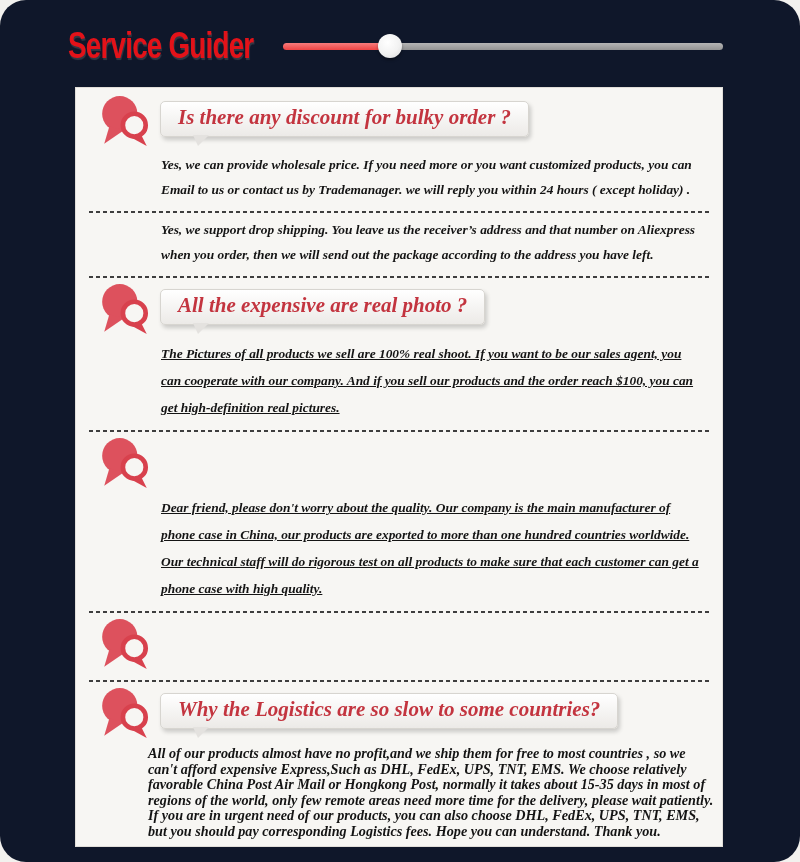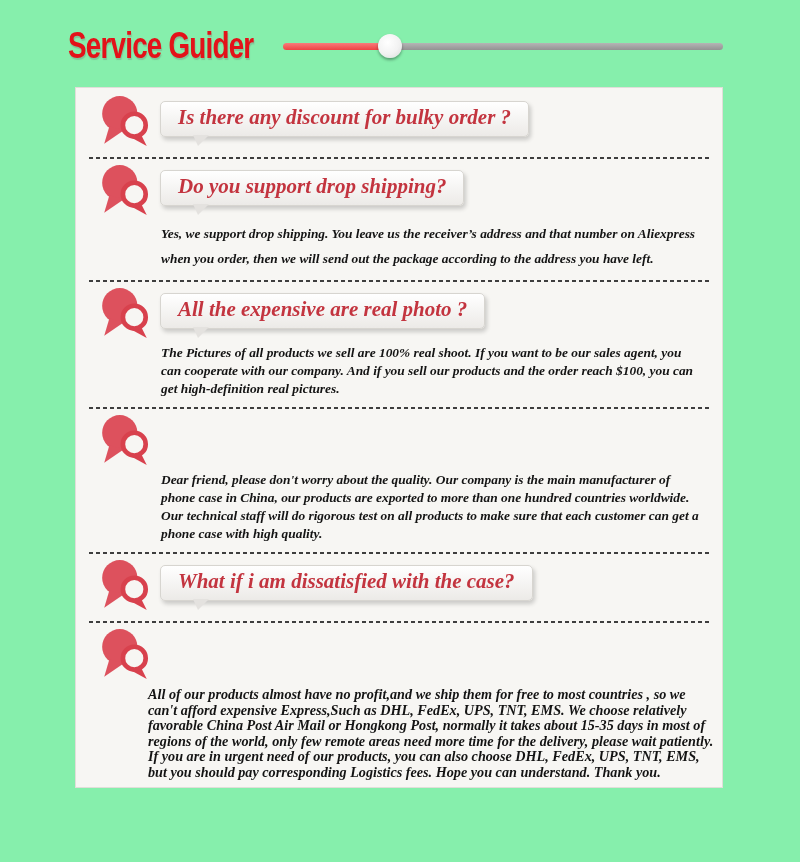--- a/index.html
+++ b/index.html
@@ -1,21 +1,21 @@
 <!DOCTYPE html>
 <html><head>
 <meta charset="utf-8">
 <style>
   html,body{margin:0;padding:0;}
   body{
     width:800px;
     background:#f2f1ee;
     font-family:"Liberation Serif", serif;
   }
-  .page{width:800px;height:862px;overflow:hidden;background:#86efac;}
+  .page{width:800px;height:862px;overflow:hidden;background:#0f172a;border-radius:26px;}
 
   
   .header{
     display:flex;
     align-items:center;
     padding:24px 0 0 68px;
     height:44px;
   }
   .title-box{width:215px;flex:0 0 215px;}
   .page-title{
@@ -97,21 +97,21 @@
 
   .answer{
     margin:4px 18px 0 85px;
     font-family:"Liberation Serif", serif;
     font-style:italic;
     font-weight:bold;
     font-size:13.4px;
     line-height:25px;
     color:#141414;
   }
-  .answer.tight{line-height:18px;}
+  .answer.tight{line-height:27px;text-decoration:underline;}
   .answer.last{
     margin:6px 8px 0 72px;
     font-size:14.2px;
     line-height:15.6px;
   }
 
   .sep{
     height:2px;
     margin:9px 13px 0 13px;
     background:repeating-linear-gradient(90deg,#3e3e3e 0 4px,transparent 4px 7px);
@@ -140,35 +140,25 @@
         <svg class="bubble-icon" viewBox="0 0 54 52">
           <circle cx="21" cy="19" r="17" fill="#dd515d"></circle>
           <path d="M11 31 L6 48 L25 35 Z" fill="#dd515d"></path>
           <path d="M41 38 L47 50 L32 42 Z" fill="#d8414d"></path>
           <circle cx="35" cy="30" r="11" fill="#f7f6f3" stroke="#d8414d" stroke-width="4.5"></circle>
         </svg>
         <div class="banner">
           <span class="q-text">Is there any discount for bulky order ?</span>
         </div>
       </div>
-      <div class="sep"></div>
-    </article>
-
-    <article class="qa">
-      <div class="qa-head">
-        <svg class="bubble-icon" viewBox="0 0 54 52">
-          <circle cx="21" cy="19" r="17" fill="#dd515d"></circle>
-          <path d="M11 31 L6 48 L25 35 Z" fill="#dd515d"></path>
-          <path d="M41 38 L47 50 L32 42 Z" fill="#d8414d"></path>
-          <circle cx="35" cy="30" r="11" fill="#f7f6f3" stroke="#d8414d" stroke-width="4.5"></circle>
-        </svg>
-        <div class="banner">
-          <span class="q-text">Do you support drop shipping?</span>
-        </div>
-      </div>
+      <p class="answer">Yes, we can provide wholesale price. If you need more or you want customized products, you can Email to us or contact us by Trademanager. we will reply you within 24 hours ( except holiday) .</p>
+      <div class="sep"></div>
+    </article>
+
+    <article class="qa">
       <p class="answer">Yes, we support drop shipping. You leave us the receiver’s address and that number on Aliexpress when you order, then we will send out the package according to the address you have left.</p>
       <div class="sep"></div>
     </article>
 
     <article class="qa">
       <div class="qa-head">
         <svg class="bubble-icon" viewBox="0 0 54 52">
           <circle cx="21" cy="19" r="17" fill="#dd515d"></circle>
           <path d="M11 31 L6 48 L25 35 Z" fill="#dd515d"></path>
           <path d="M41 38 L47 50 L32 42 Z" fill="#d8414d"></path>
@@ -196,33 +186,33 @@
     </article>
 
     <article class="qa">
       <div class="qa-head">
         <svg class="bubble-icon" viewBox="0 0 54 52">
           <circle cx="21" cy="19" r="17" fill="#dd515d"></circle>
           <path d="M11 31 L6 48 L25 35 Z" fill="#dd515d"></path>
           <path d="M41 38 L47 50 L32 42 Z" fill="#d8414d"></path>
           <circle cx="35" cy="30" r="11" fill="#f7f6f3" stroke="#d8414d" stroke-width="4.5"></circle>
         </svg>
+      </div>
+      <div class="sep"></div>
+    </article>
+
+    <article class="qa">
+      <div class="qa-head">
+        <svg class="bubble-icon" viewBox="0 0 54 52">
+          <circle cx="21" cy="19" r="17" fill="#dd515d"></circle>
+          <path d="M11 31 L6 48 L25 35 Z" fill="#dd515d"></path>
+          <path d="M41 38 L47 50 L32 42 Z" fill="#d8414d"></path>
+          <circle cx="35" cy="30" r="11" fill="#f7f6f3" stroke="#d8414d" stroke-width="4.5"></circle>
+        </svg>
         <div class="banner">
-          <span class="q-text">What if i am dissatisfied with the case?</span>
+          <span class="q-text">Why the Logistics are so slow to some countries?</span>
         </div>
-      </div>
-      <div class="sep"></div>
-    </article>
-
-    <article class="qa">
-      <div class="qa-head">
-        <svg class="bubble-icon" viewBox="0 0 54 52">
-          <circle cx="21" cy="19" r="17" fill="#dd515d"></circle>
-          <path d="M11 31 L6 48 L25 35 Z" fill="#dd515d"></path>
-          <path d="M41 38 L47 50 L32 42 Z" fill="#d8414d"></path>
-          <circle cx="35" cy="30" r="11" fill="#f7f6f3" stroke="#d8414d" stroke-width="4.5"></circle>
-        </svg>
       </div>
       <p class="answer last">All of our products almost have no profit,and we ship them for free to most countries , so we can't afford expensive Express,Such as DHL, FedEx, UPS, TNT, EMS. We choose relatively favorable China Post Air Mail or Hongkong Post, normally it takes about 15-35 days in most of regions of the world, only few remote areas need more time for the delivery, please wait patiently. If you are in urgent need of our products, you can also choose DHL, FedEx, UPS, TNT, EMS, but you should pay corresponding Logistics fees. Hope you can understand. Thank you.</p>
     </article>
 
   </div>
 </div>
 
 </body></html>

